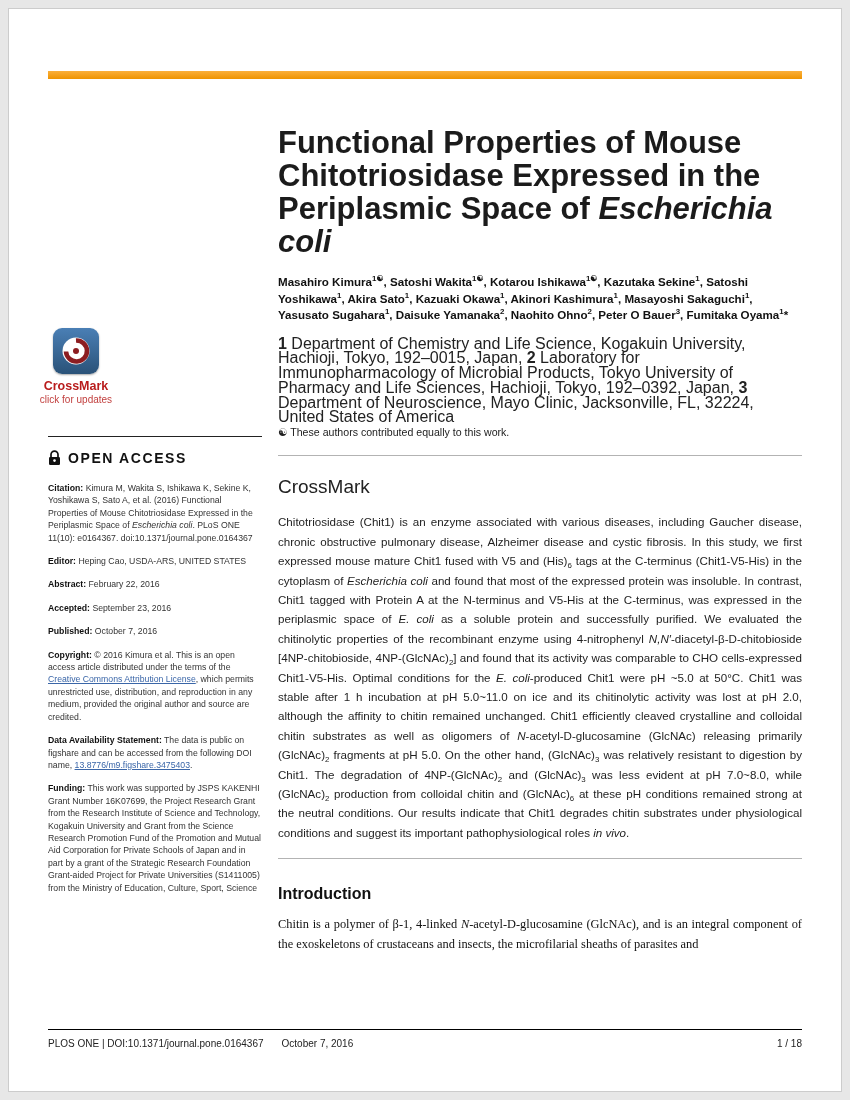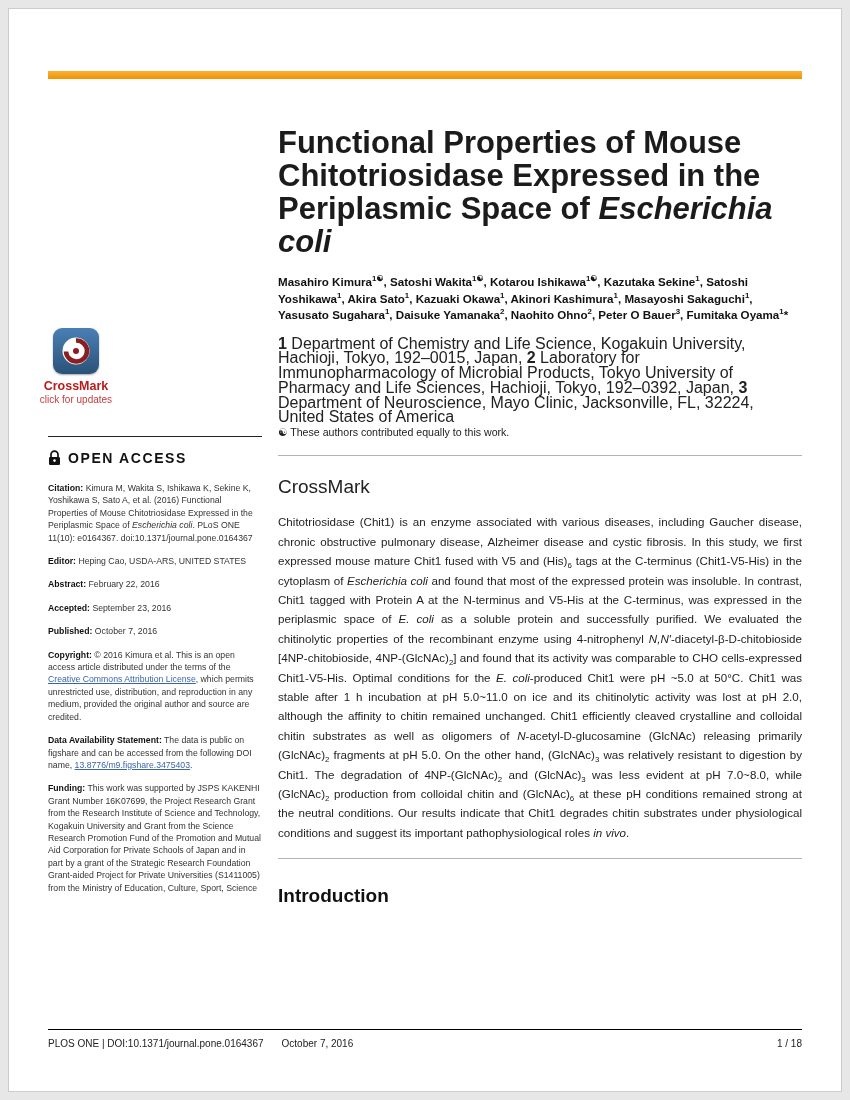--- a/index.html
+++ b/index.html
@@ -42,21 +42,21 @@
   .main { position:absolute; left:278px; top:126px; width:524px; }
   .kicker { font-size:9.5px; letter-spacing:1.4px; color:#333; margin-bottom:14px; }
   .title { font-size:31px; line-height:33px; font-weight:700; color:#1b1b1b; margin-bottom:16px; }
   .authors { font-size:11.6px; line-height:16.5px; font-weight:bold; color:#111; margin-bottom:13px; }
   .affils { font-size:16px; line-height:14.8px; color:#222; }
   .note { font-size:10.6px; line-height:14px; color:#222; margin-bottom:4px; }
   .email-line { margin-bottom:6px; }
   .rule-light { height:1px; background:#b3b3b3; margin-top:16px; }
   .abstract-h { font-size:19px; font-weight:400; color:#222; margin:20px 0 14px; }
   .abstract { font-size:11.6px; line-height:19.4px; color:#1d1d1d; text-align:justify; margin-bottom:4px; }
-  .section-h { font-size:19px; font-weight:bold; color:#111; margin:26px 0 12px; }
+  .section-h { font-size:16px; font-weight:bold; color:#111; margin:26px 0 12px; }
   .body-text { font-family:"Liberation Serif", serif; font-size:12.4px; line-height:19.5px;
                text-align:justify; color:#111; }
 
   sub, sup { font-size:68%; line-height:0; }
   .lnk { color:#3a66a8; text-decoration:underline; cursor:pointer; }
 
   
   .footer-rule { position:absolute; left:48px; top:1029px; width:754px; height:1px; background:#000; }
   .footer { position:absolute; left:48px; top:1038px; width:754px; display:flex;
             justify-content:space-between; font-size:10px; color:#222; }
@@ -104,20 +104,21 @@
   <div class="main">
     <h1 class="title">Functional Properties of Mouse Chitotriosidase Expressed in the Periplasmic Space of <i>Escherichia coli</i></h1>
     <p class="authors">Masahiro Kimura<sup>1☯</sup>, Satoshi Wakita<sup>1☯</sup>, Kotarou Ishikawa<sup>1☯</sup>, Kazutaka Sekine<sup>1</sup>, Satoshi Yoshikawa<sup>1</sup>, Akira Sato<sup>1</sup>, Kazuaki Okawa<sup>1</sup>, Akinori Kashimura<sup>1</sup>, Masayoshi Sakaguchi<sup>1</sup>, Yasusato Sugahara<sup>1</sup>, Daisuke Yamanaka<sup>2</sup>, Naohito Ohno<sup>2</sup>, Peter O Bauer<sup>3</sup>, Fumitaka Oyama<sup>1</sup>*</p>
     <p class="affils"><b>1</b> Department of Chemistry and Life Science, Kogakuin University, Hachioji, Tokyo, 192–0015, Japan, <b>2</b> Laboratory for Immunopharmacology of Microbial Products, Tokyo University of Pharmacy and Life Sciences, Hachioji, Tokyo, 192–0392, Japan, <b>3</b> Department of Neuroscience, Mayo Clinic, Jacksonville, FL, 32224, United States of America</p>
     <p class="note">☯ These authors contributed equally to this work.</p>
     <div class="rule-light"></div>
     <h2 class="abstract-h">CrossMark</h2>
     <p class="abstract">Chitotriosidase (Chit1) is an enzyme associated with various diseases, including Gaucher disease, chronic obstructive pulmonary disease, Alzheimer disease and cystic fibrosis. In this study, we first expressed mouse mature Chit1 fused with V5 and (His)<sub>6</sub> tags at the C-terminus (Chit1-V5-His) in the cytoplasm of <i>Escherichia coli</i> and found that most of the expressed protein was insoluble. In contrast, Chit1 tagged with Protein A at the N-terminus and V5-His at the C-terminus, was expressed in the periplasmic space of <i>E. coli</i> as a soluble protein and successfully purified. We evaluated the chitinolytic properties of the recombinant enzyme using 4-nitrophenyl <i>N,N′</i>-diacetyl-β-D-chitobioside [4NP-chitobioside, 4NP-(GlcNAc)<sub>2</sub>] and found that its activity was comparable to CHO cells-expressed Chit1-V5-His. Optimal conditions for the <i>E. coli</i>-produced Chit1 were pH ~5.0 at 50°C. Chit1 was stable after 1 h incubation at pH 5.0~11.0 on ice and its chitinolytic activity was lost at pH 2.0, although the affinity to chitin remained unchanged. Chit1 efficiently cleaved crystalline and colloidal chitin substrates as well as oligomers of <i>N</i>-acetyl-D-glucosamine (GlcNAc) releasing primarily (GlcNAc)<sub>2</sub> fragments at pH 5.0. On the other hand, (GlcNAc)<sub>3</sub> was relatively resistant to digestion by Chit1. The degradation of 4NP-(GlcNAc)<sub>2</sub> and (GlcNAc)<sub>3</sub> was less evident at pH 7.0~8.0, while (GlcNAc)<sub>2</sub> production from colloidal chitin and (GlcNAc)<sub>6</sub> at these pH conditions remained strong at the neutral conditions. Our results indicate that Chit1 degrades chitin substrates under physiological conditions and suggest its important pathophysiological roles <i>in vivo</i>.</p>
     <div class="rule-light"></div>
     <h3 class="section-h">Introduction</h3>
+    <p class="body-text">Chitin is a polymer of β-1, 4-linked <i>N</i>-acetyl-D-glucosamine (GlcNAc), and is an integral component of the exoskeletons of crustaceans and insects, the microfilarial sheaths of parasites and</p>
   </div>
 
   <div class="footer-rule"></div>
   <div class="footer">
     <div>
       <span>PLOS ONE | DOI:10.1371/journal.pone.0164367</span><span class="footer-date">October 7, 2016</span>
     </div>
     <span>1 / 18</span>
   </div>
 

